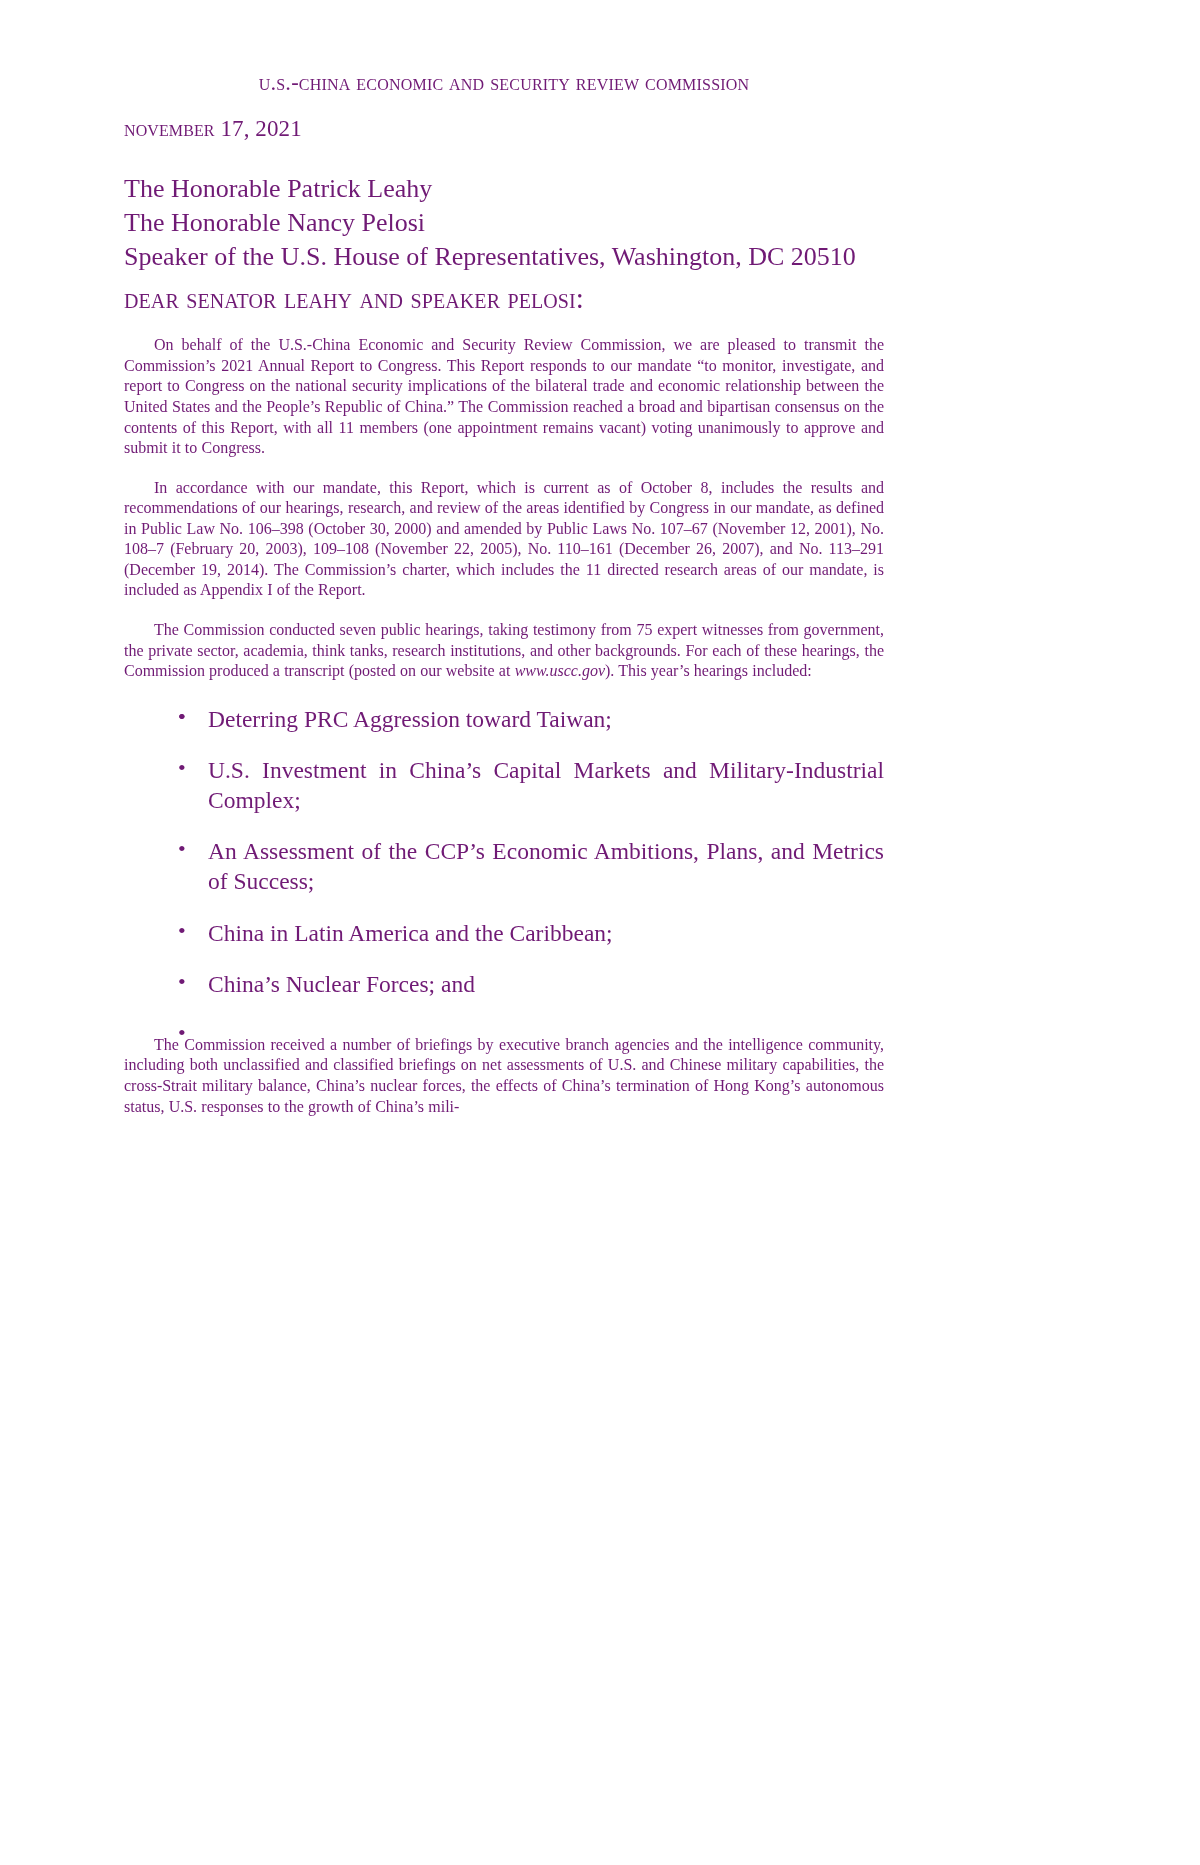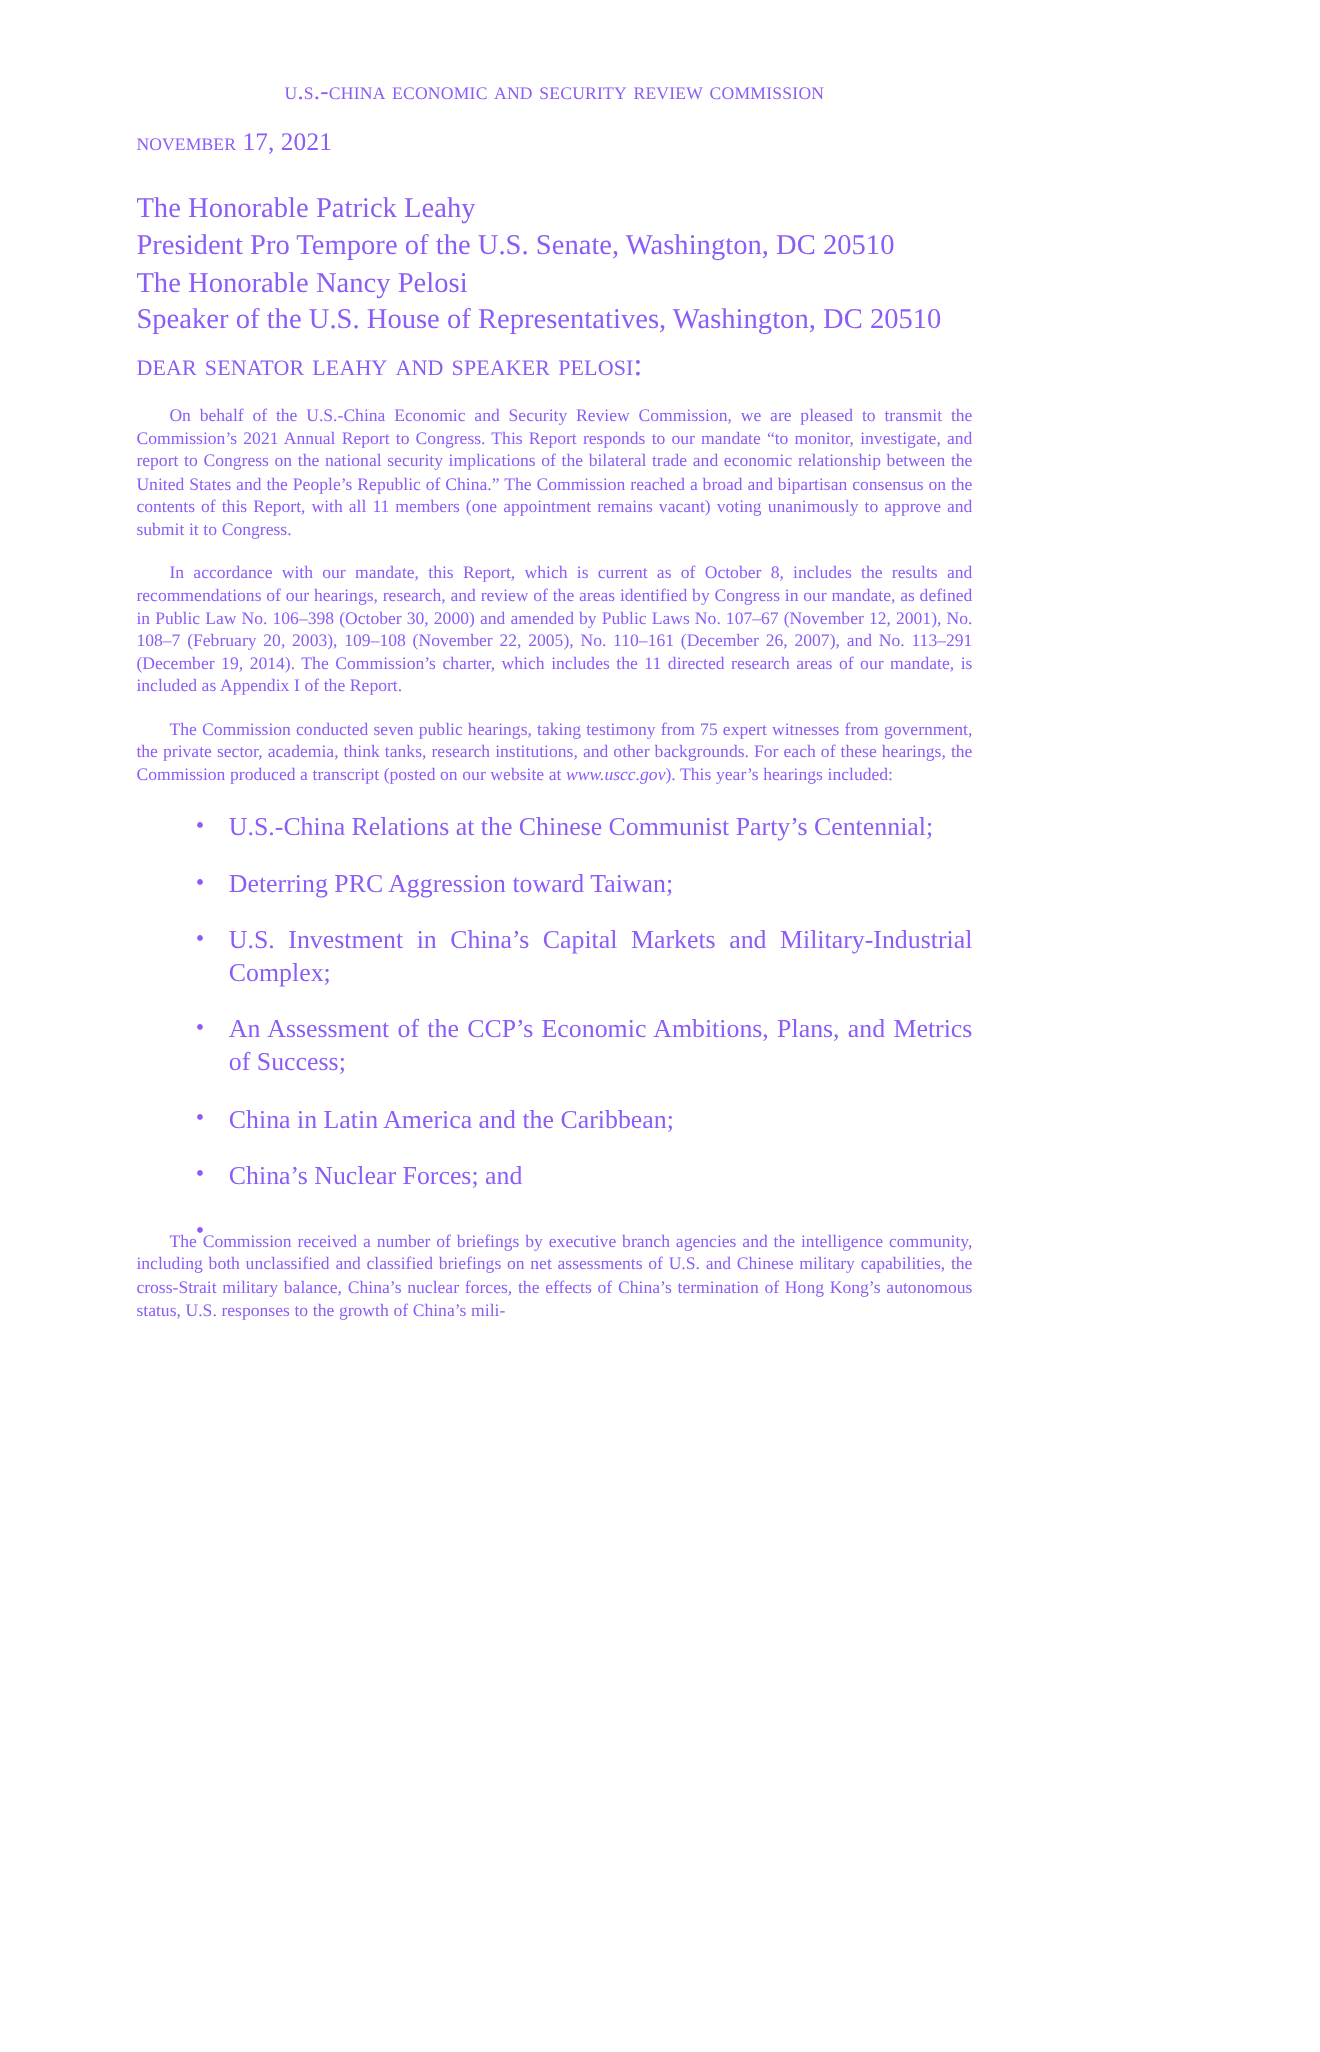--- a/index.html
+++ b/index.html
@@ -8,21 +8,21 @@
     background: #ffffff;
   }
   .page {
     position: relative;
     width: 1200px;
     height: 1378px;
     background: #ffffff;
     margin: 0 auto;
     overflow: hidden;
     font-family: "Liberation Serif", "DejaVu Serif", serif;
-    color: #8b5cf6;
+    color: #701a75;
   }
   .content {
     position: absolute;
     left: 124px;
     top: 0;
     width: 760px;
   }
 
   
   .running-head {
@@ -128,37 +128,35 @@
 <div class="page">
 
   <div class="content">
 
     <div class="running-head sc">U.S.-China Economic and Security Review Commission</div>
 
     <div class="date-line sc">November 17, 2021</div>
 
     <div class="addressee">
       <div>The Honorable Patrick Leahy</div>
-      <div>President Pro Tempore of the U.S. Senate, Washington, DC 20510</div>
       <div>The Honorable Nancy Pelosi</div>
       <div>Speaker of the U.S. House of Representatives, Washington, DC 20510</div>
     </div>
 
     <div class="salutation sc">Dear Senator Leahy and Speaker Pelosi:</div>
 
     <p class="body">On behalf of the U.S.-China Economic and Security Review Commission, we are pleased to transmit the Commission’s 2021 Annual Report to Congress. This Report responds to our mandate “to monitor, investigate, and report to Congress on the national security implications of the bilateral trade and economic relationship between the United States and the People’s Republic of China.” The Commission reached a broad and bipartisan consensus on the contents of this Report, with all 11 members (one appointment remains vacant) voting unanimously to approve and submit it to Congress.</p>
 
     <p class="body">In accordance with our mandate, this Report, which is current as of October 8, includes the results and recommendations of our hearings, research, and review of the areas identified by Congress in our mandate, as defined in Public Law No. 106–398 (October 30, 2000) and amended by Public Laws No. 107–67 (November 12, 2001), No. 108–7 (February 20, 2003), 109–108 (November 22, 2005), No. 110–161 (December 26, 2007), and No. 113–291 (December 19, 2014). The Commission’s charter, which includes the 11 directed research areas of our mandate, is included as Appendix I of the Report.</p>
 
     <p class="body"><span>The Commission conducted seven public hearings, taking testimony from 75 expert witnesses from government, the private sector, academia, think tanks, research institutions, and other backgrounds. For each of these hearings, the Commission produced a transcript (posted on our website at </span><span class="ital">www.uscc.gov</span><span>). This year’s hearings included:</span></p>
 
     <ul class="hearings">
       <li>
         <span class="bullet">•</span>
-        <span>U.S.-China Relations at the Chinese Communist Party’s Centennial;</span>
       </li>
       <li>
         <span class="bullet">•</span>
         <span>Deterring PRC Aggression toward Taiwan;</span>
       </li>
       <li>
         <span class="bullet">•</span>
         <span>U.S. Investment in China’s Capital Markets and Military-Industrial Complex;</span>
       </li>
       <li>

